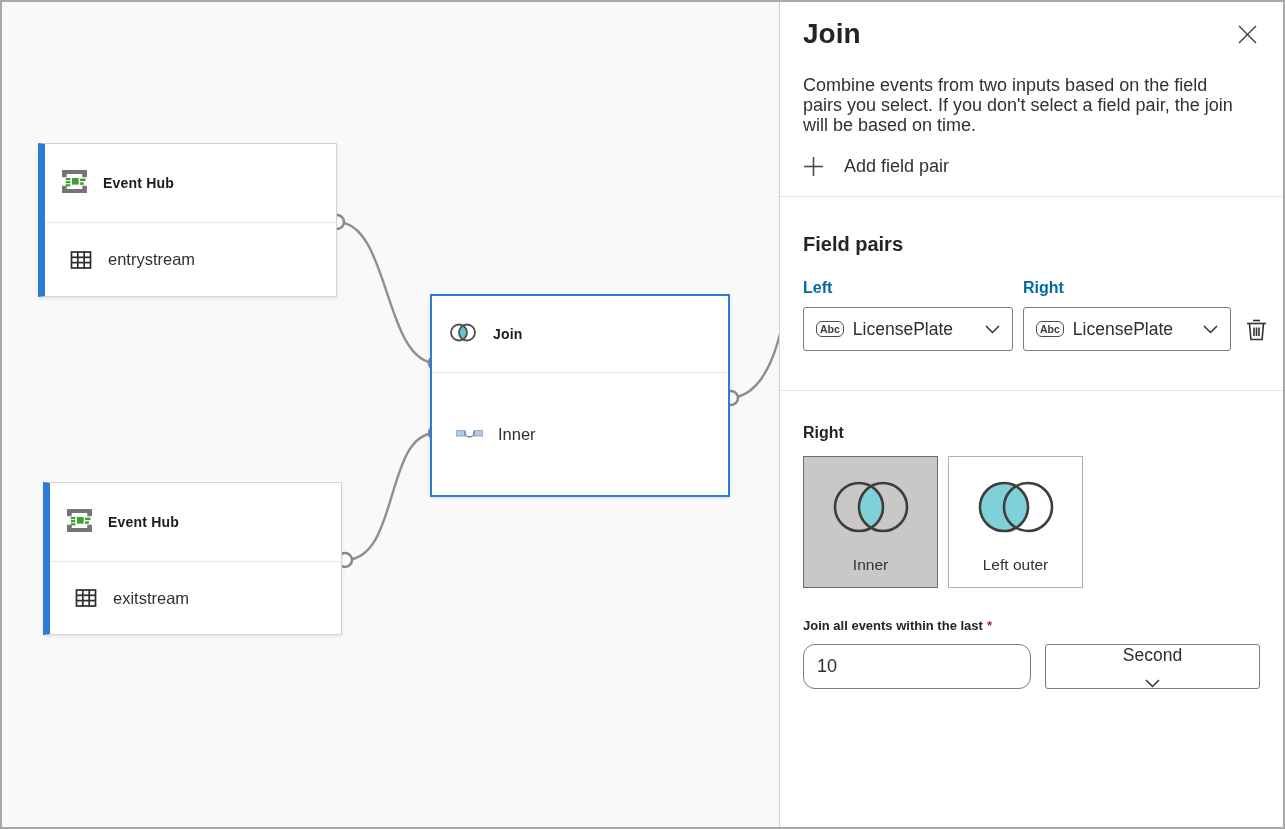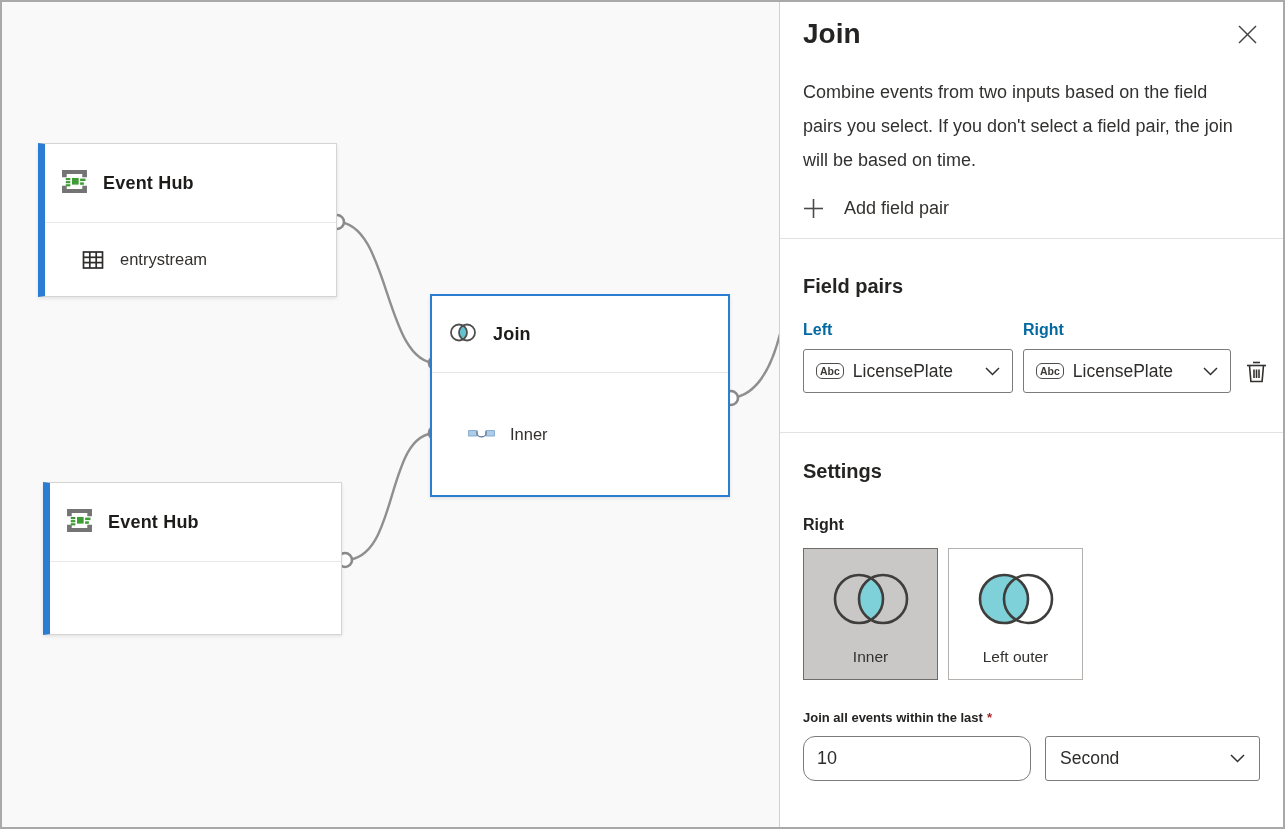--- a/index.html
+++ b/index.html
@@ -31,24 +31,24 @@
     display: flex; flex-direction: column;
   }
   .node.input-node { border-left: 7px solid #2b7cd3; }
   .node.selected   { border: 2.5px solid #2b7cd3; }
 
   .node-header {
     display: flex; align-items: center; gap: 15px;
     padding-left: 16px; height: 79px; flex: none;
     border-bottom: 1px solid #ebe9e7;
   }
-  .node-title { font-size: 18px; font-weight: 700; color: #1d1c1b; letter-spacing:.2px; }
+  .node-title { font-size: 14px; font-weight: 700; color: #1d1c1b; letter-spacing:.2px; }
   .node-body {
     flex: 1; display: flex; flex-direction: column; justify-content: center;
-    gap: 20px; padding-left: 24px; margin-left: 12px;
+    gap: 20px; padding-left: 24px;
   }
   .node-row { display: flex; align-items: center; gap: 15px; font-size: 16.5px; color: #33312f; }
   .node-row .ricon { flex: none; display:flex; align-items:center; }
 
   #node-eh1 { left: 36px;  top: 141px; width: 299px; height: 154px; }
   #node-join{ left: 428px; top: 292px; width: 300px; height: 203px; }
   #node-eh2 { left: 41px;  top: 480px; width: 299px; height: 153px; }
   #node-join .node-header { height: 77px; border-bottom: 1px solid #e8e6e4; }
   #node-join .node-body { gap: 18px; }
 
@@ -63,21 +63,21 @@
   .panel-title { font-size: 28px; font-weight: 700; color: #252423; }
   .close-btn {
     position: absolute; right: 22px; top: 18px;
     width: 28px; height: 28px;
     display: flex; align-items: center; justify-content: center;
     background: none; border: none; cursor: pointer;
   }
   .panel-desc {
     margin: 25px 30px 0 23px;
     width: 448px;
-    font-size: 18px; line-height: 34px; color: #323130;
+    font-size: 18px; line-height: 20px; color: #323130;
   }
   .add-pair {
     display: flex; align-items: flex-start; gap: 20px;
     margin: 21px 23px 19px 23px;
     background: none; border: none; cursor: pointer;
     font-family: inherit; font-size: 18px; color: #33312f;
   }
   .hr { height: 1px; background: #e4e2e0; width: 100%; }
 
   .section { padding: 0 23px; }
@@ -128,20 +128,21 @@
     border: 1px solid #7d7b79; border-radius: 12px;
     font-family: inherit; font-size: 18px; color: #2e2d2c;
     padding: 0 13px; background: #fff;
   }
   .unit-select {
     width: 220px; height: 45px;
     border: 1px solid #7d7b79; border-radius: 3px;
     background: #fff; cursor: pointer;
     display: flex; align-items: center; justify-content: space-between;
     padding: 0 14px;
+    flex-direction: column;
   }
   .unit-select .dd-value { font-size: 17.5px; color: #2e2d2c; }
 </style>
 </head>
 <body>
 
 <div class="screen">
 
   <div class="canvas">
 
@@ -222,20 +223,34 @@
             <path d="M1 24 H25 V17 H20.5 V20.2 H5.5 V17 H1 Z" fill="#747474"></path>
             <rect x="4.6" y="9.6" width="4.4" height="2.1" fill="#3f9c35"></rect>
             <rect x="4.6" y="12.6" width="4.4" height="2.1" fill="#3f9c35"></rect>
             <rect x="4.6" y="15.6" width="4.4" height="2.1" fill="#3f9c35"></rect>
             <rect x="10.6" y="9.6" width="6.4" height="6.4" fill="#3f9c35"></rect>
             <rect x="18.4" y="10.2" width="5.2" height="2.4" fill="#3f9c35"></rect>
             <rect x="18.4" y="13.8" width="3.6" height="2.4" fill="#3f9c35"></rect>
           </svg>
         </span>
         <span class="node-title">Event Hub</span>
+      </div>
+      <div class="node-body">
+        <div class="node-row">
+          <span class="ricon">
+            <svg width="24" height="24" viewBox="0 0 24 24" fill="none" stroke="#2e2d2c" stroke-width="1.7">
+              <rect x="2.5" y="4" width="19" height="16"></rect>
+              <line x1="2.5" y1="9.3" x2="21.5" y2="9.3"></line>
+              <line x1="2.5" y1="14.6" x2="21.5" y2="14.6"></line>
+              <line x1="8.8" y1="4" x2="8.8" y2="20"></line>
+              <line x1="15.2" y1="4" x2="15.2" y2="20"></line>
+            </svg>
+          </span>
+          <span>exitstream</span>
+        </div>
       </div>
     </div>
   </div>
 
   <div class="panel">
 
     <div class="panel-header">
       <div class="panel-title">Join</div>
       <button class="close-btn">
         <svg width="21" height="21" viewBox="0 0 21 21" fill="none" stroke="#424242" stroke-width="1.5">
@@ -293,21 +308,20 @@
             </button>
           </div>
         </div>
       </div>
       <div class="fp-bottom-space"></div>
     </div>
 
     <div class="hr"></div>
 
     <div class="section">
-      <div class="section-heading settings-heading">Settings</div>
       <div class="type-label">Right</div>
 
       <div class="type-cards">
         <button class="type-card selected">
           <span class="venn-wrap">
             <svg width="84" height="62" viewBox="0 0 84 62">
               <path d="M42 10.2 A24 24 0 0 1 42 51.8 A24 24 0 0 1 42 10.2 Z" fill="#7ed0d9"></path>
               <circle cx="30" cy="31" r="24" fill="none" stroke="#3f3e3d" stroke-width="2.6"></circle>
               <circle cx="54" cy="31" r="24" fill="none" stroke="#3f3e3d" stroke-width="2.6"></circle>
             </svg>

